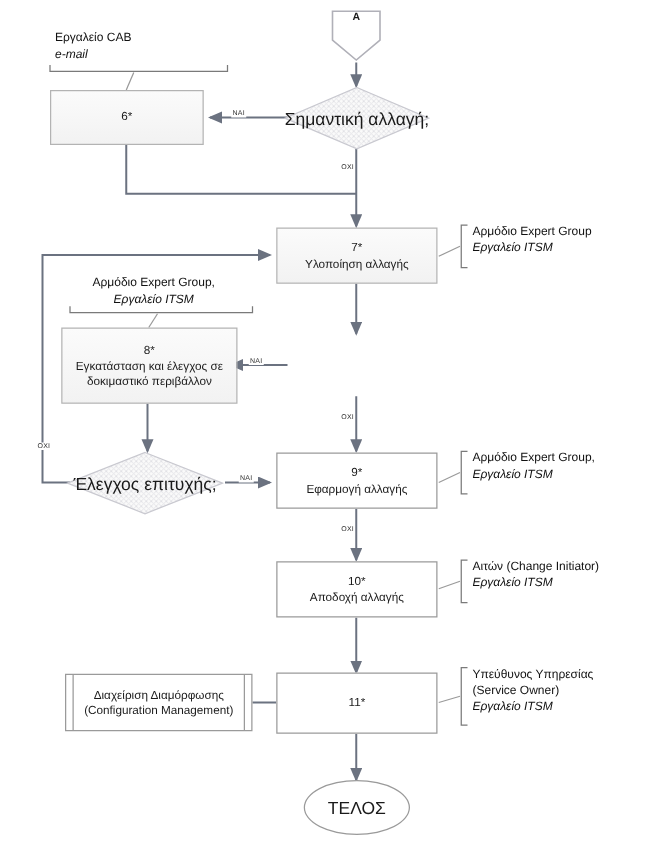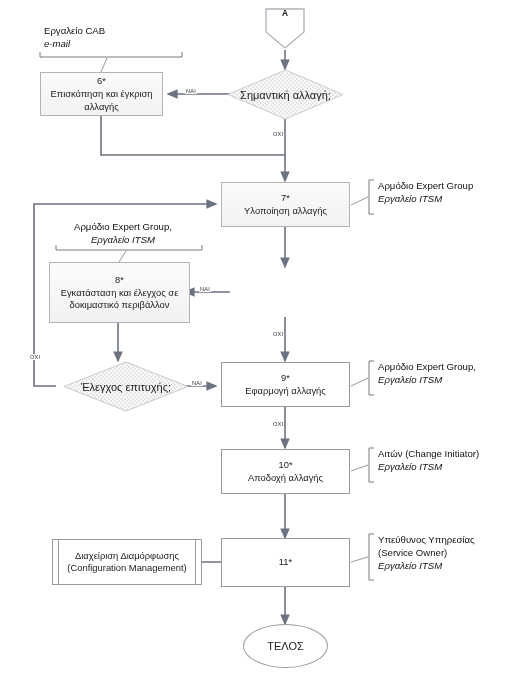--- a/index.html
+++ b/index.html
@@ -70,21 +70,21 @@
   .decision-wrap {
     position: absolute;
   }
   .decision-wrap svg { display: block; }
   .decision-label {
     position: absolute;
     left: 0; right: 0; top: 0; bottom: 0;
     display: flex;
     align-items: center;
     justify-content: center;
-    font-size: 11px;
+    font-size: 14px;
     color: #1a1a1a;
     text-align: center;
   }
   
   .offpage-wrap { position: absolute; }
   .offpage-label {
     position: absolute;
     left: 0; right: 0; top: 2px;
     text-align: center;
     font-size: 8.4px;
@@ -94,21 +94,21 @@
   
   .terminator {
     position: absolute;
     box-sizing: border-box;
     border: 1px solid #9a9a9a;
     border-radius: 50%;
     background: #ffffff;
     display: flex;
     align-items: center;
     justify-content: center;
-    font-size: 11px;
+    font-size: 14px;
     color: #1a1a1a;
   }
   
   .annotation {
     position: absolute;
     font-size: 9.6px;
     line-height: 1.35;
     color: #111111;
     white-space: nowrap;
   }
@@ -210,21 +210,20 @@
 
   <div class="decision-wrap" style="left:227px; top:69px; width:117px; height:51px;">
     <svg width="117" height="51" viewBox="0 0 117 51" xmlns="http://www.w3.org/2000/svg">
       <path d="M58.5,1 L116,25.5 L58.5,50 L1,25.5 Z" fill="url(#hatch)" stroke="#c9c9d0" stroke-width="1"></path>
     </svg>
     <div class="decision-label">Σημαντική αλλαγή;</div>
   </div>
 
   <div class="node process" style="left:40px; top:72px; width:123px; height:44px; flex-direction:column;">
     <span class="num">6*</span>
-    <span>Επισκόπηση και έγκριση αλλαγής</span>
   </div>
 
   <div class="annotation" style="left:44px; top:25px;">
     <div>Εργαλείο CAB</div>
     <div class="it">e-mail</div>
   </div>
 
   <div class="node process" style="left:221px; top:182px; width:129px; height:45px; flex-direction:column;">
     <span class="num">7*</span>
     <span>Υλοποίηση αλλαγής</span>
@@ -239,21 +238,21 @@
   <div class="node process" style="left:49px; top:262px; width:141px; height:61px; flex-direction:column;">
     <span class="num">8*</span>
     <span>Εγκατάσταση και έλεγχος σε δοκιμαστικό περιβάλλον</span>
   </div>
 
   <div class="annotation" style="left:74px; top:221px; text-align:center;">
     <div>Αρμόδιο Expert Group,</div>
     <div class="it">Εργαλείο ITSM</div>
   </div>
 
-  <div class="decision-wrap" style="left:63px; top:361px; width:126px; height:51px;">
+  <div class="decision-wrap" style="left:53px; top:361px; width:126px; height:51px;">
     <svg width="126" height="51" viewBox="0 0 126 51" xmlns="http://www.w3.org/2000/svg">
       <path d="M63,1 L125,25.5 L63,50 L1,25.5 Z" fill="url(#hatch)" stroke="#c9c9d0" stroke-width="1"></path>
     </svg>
     <div class="decision-label">Έλεγχος επιτυχής;</div>
   </div>
 
   <div class="node process plain" style="left:221px; top:362px; width:129px; height:45px; flex-direction:column;">
     <span class="num">9*</span>
     <span>Εφαρμογή αλλαγής</span>
   </div>

